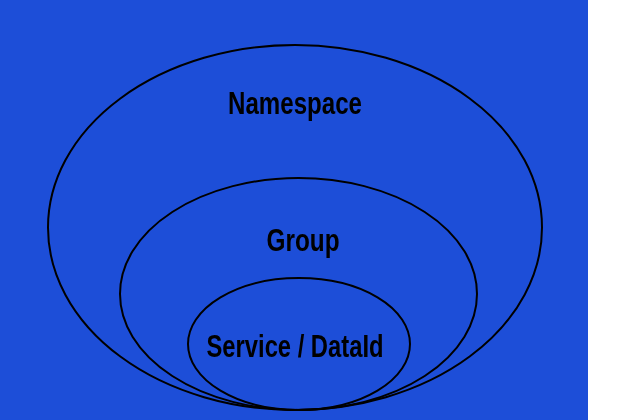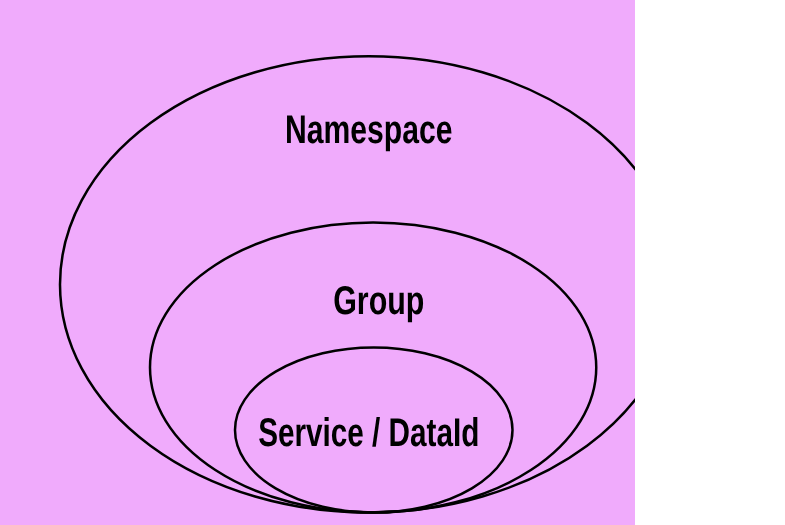--- a/index.html
+++ b/index.html
@@ -1,22 +1,22 @@
 <!DOCTYPE html>
 <html><head>
 <meta charset="utf-8">
 <style>
   html, body {
     margin: 0;
     padding: 0;
   }
   .page {
-    width: 508px;
+    width: 588px;
     height: 420px;
-    background: #f0abfc;
+    background: #1d4ed8;
     overflow: hidden;
     position: relative;
   }
   svg text {
     font-family: "Liberation Sans", "DejaVu Sans", sans-serif;
     font-weight: bold;
     font-size: 32px;
   }
 </style>
 </head>

